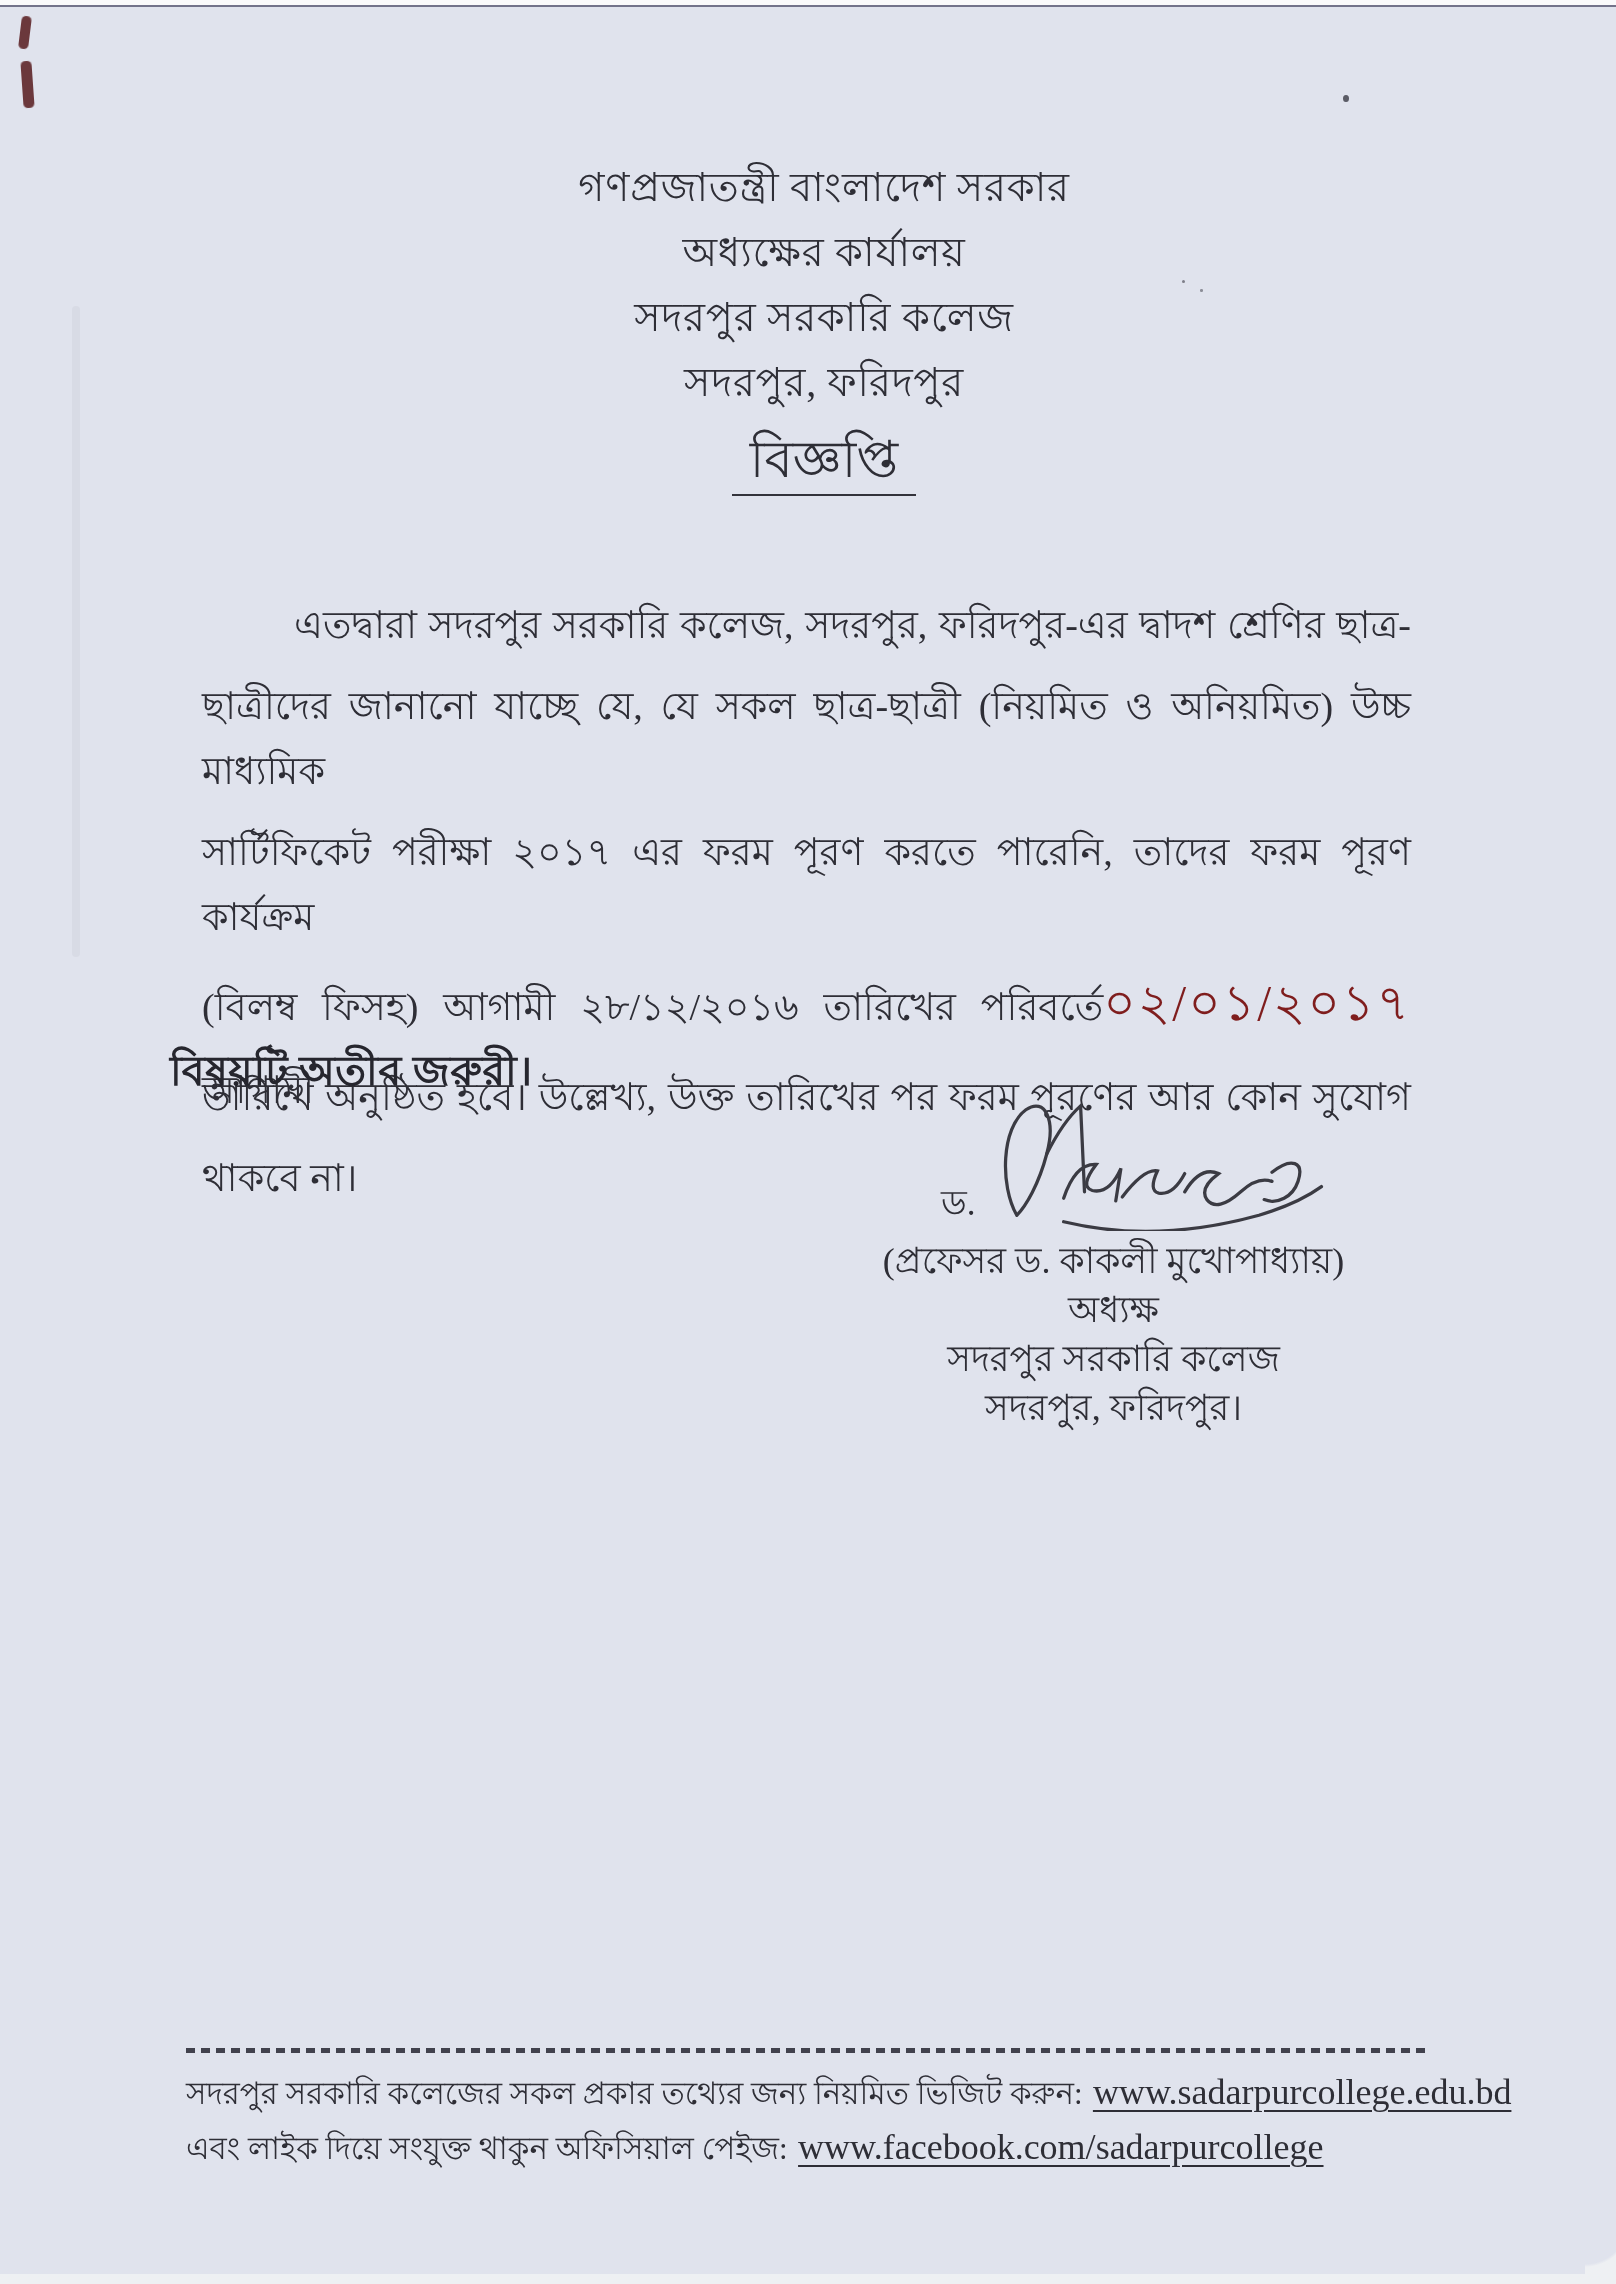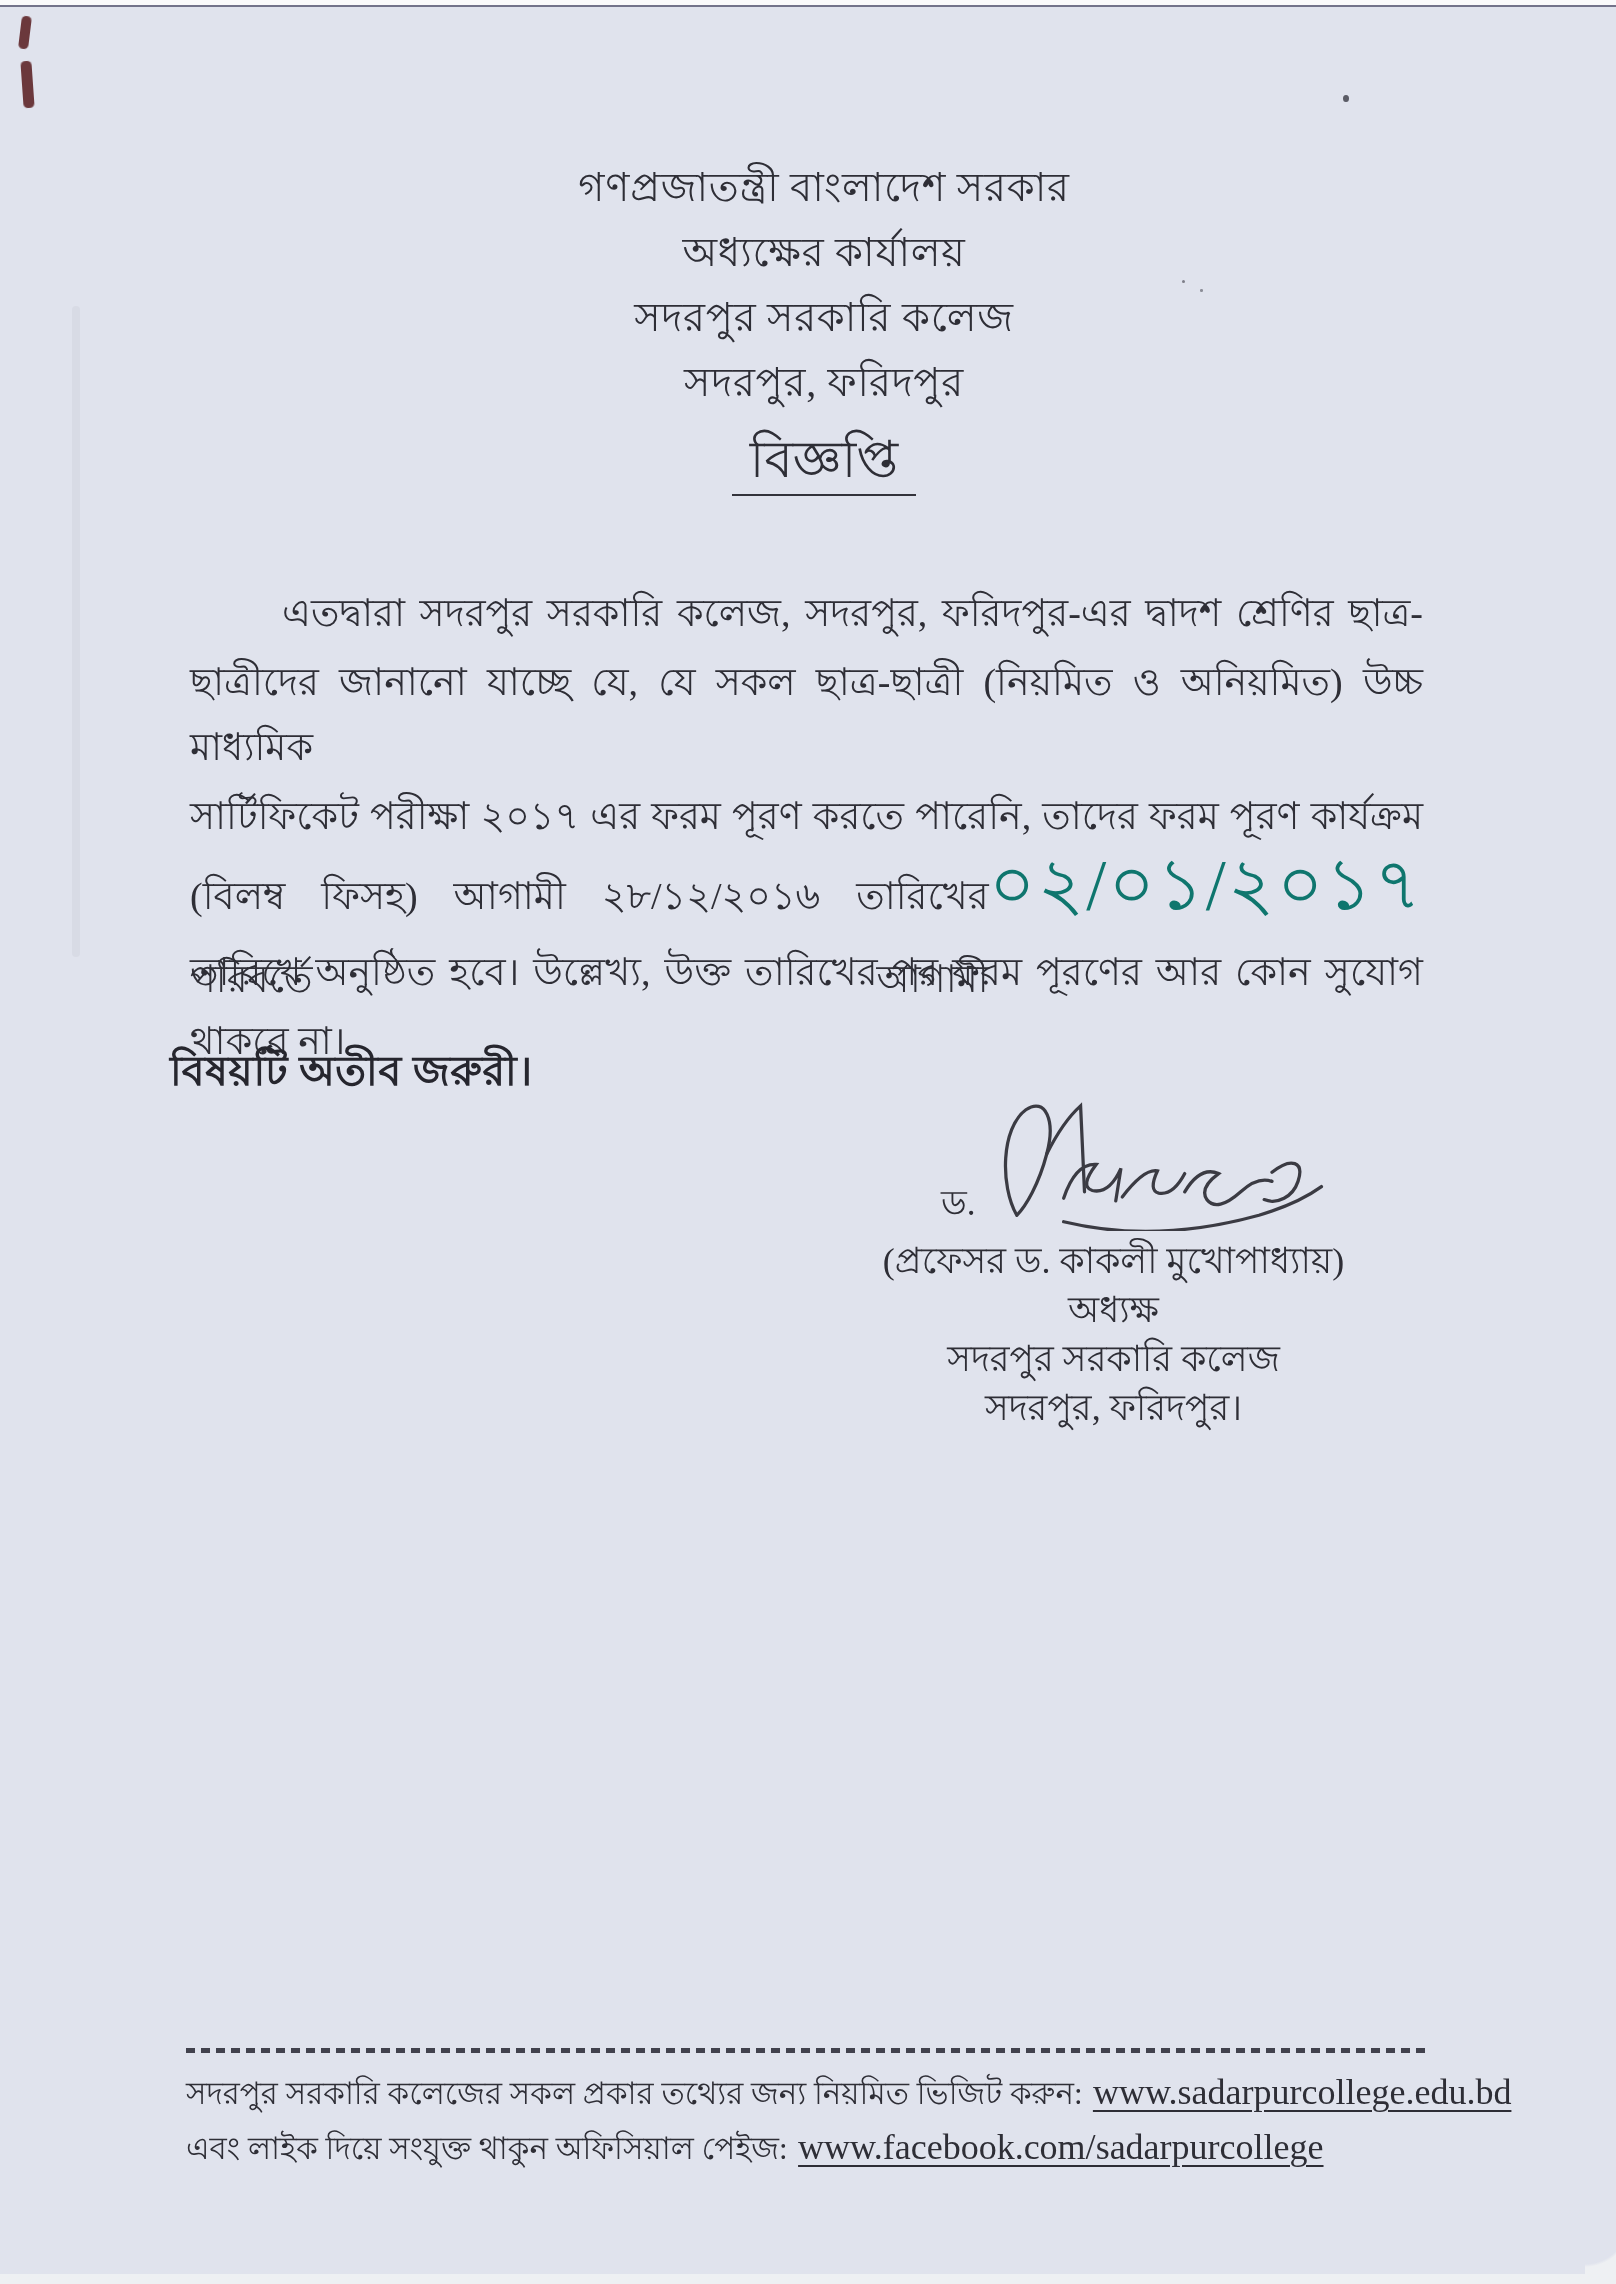--- a/index.html
+++ b/index.html
@@ -33,25 +33,25 @@
   .letterhead{position:absolute;top:155px;left:0;width:100%;text-align:center;}
   .lh-line{font-size:40px;line-height:65px;letter-spacing:0.7px;}
 
   
   .notice-title-wrap{position:absolute;top:432px;left:0;width:100%;text-align:center;}
   .notice-title{display:inline-block;font-size:51px;line-height:57px;
     padding:0 18px 5.2px 18px;border-bottom:2.6px solid #33333b;}
 
   
   .body-text{position:absolute;top:577px;left:186px;width:1241px;font-size:38px;}
-  .body-line{margin:4px;line-height:65px;text-align:justify;text-align-last:justify;}
+  .body-line{margin:16px;line-height:65px;text-align:justify;text-align-last:justify;}
   .body-line.indent{text-indent:92px;}
   .date-line{display:flex;align-items:baseline;height:83px;}
   .date-line .date-prefix{line-height:83px;}
-  .big-date{font-size:72px;letter-spacing:2px;white-space:nowrap;color:#0f766e;}
+  .big-date{font-size:50px;letter-spacing:2px;white-space:nowrap;color:#7f1d1d;}
   .body-line.last{text-align-last:left;}
 
   .urgent{position:absolute;top:1039px;left:170px;margin:0;
     font-size:41px;font-weight:bold;letter-spacing:0.7px;color:#26262e;}
 
   
   .sig-block{position:absolute;left:832px;top:1078px;width:563px;text-align:center;}
   .sig-scrawl-row{position:relative;height:159px;}
   .sig-prefix{position:absolute;left:109px;top:98px;font-size:35px;}
   .sig-svg{position:absolute;left:134px;top:15.6px;width:375px;height:137px;}

